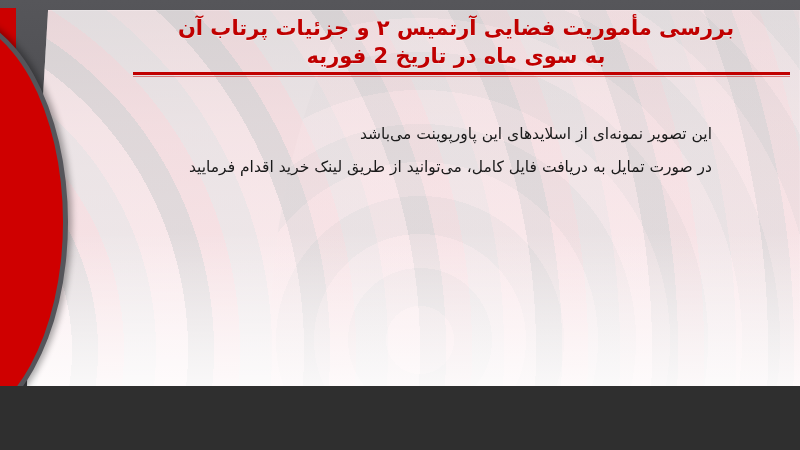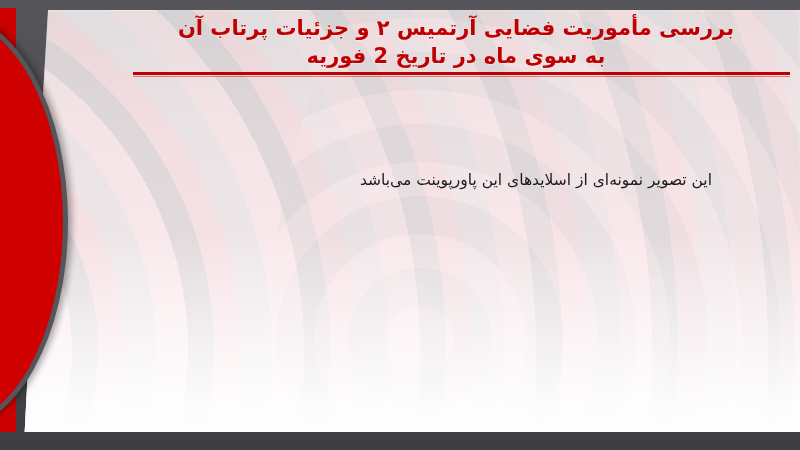--- a/index.html
+++ b/index.html
@@ -4,21 +4,21 @@
 <title>Slide</title>
 <style>
   html, body {
     margin: 0;
     padding: 0;
     background: #2f2f2f;
   }
   #slide {
     position: relative;
     width: 800px;
-    height: 450px;
+    height: 386px;
     overflow: hidden;
     background: #f0abfc;
     font-family: "DejaVu Sans", "Liberation Sans", sans-serif;
   }
 
   
   .frame-dark {
     position: absolute;
     inset: 0;
     background: linear-gradient(180deg, #56565a 0%, #4a4a4e 50%, #3f3f43 100%);
@@ -153,21 +153,20 @@
   }
 
   
   .body-block {
     position: absolute;
     right: 88px;
     top: 118px;
     width: 620px;
     z-index: 5;
     text-align: right;
-    margin-top: 46px;
   }
   .body-line {
     color: #1a1a1a;
     font-size: 15.5px;
     line-height: 33px;
     white-space: nowrap;
   }
 </style>
 </head>
 <body>
@@ -190,15 +189,16 @@
 
   <div class="title-block">
     <div class="title-line">بررسی مأموریت فضایی آرتمیس ۲ و جزئیات پرتاب آن</div>
     <div class="title-line">به سوی ماه در تاریخ 2 فوریه</div>
   </div>
   <div class="title-rule"></div>
   <div class="title-rule-2"></div>
 
   <div class="body-block">
     <div class="body-line">این تصویر نمونه‌ای از اسلایدهای این پاورپوینت می‌باشد</div>
+    <div class="body-line">در صورت تمایل به دریافت فایل کامل، می‌توانید از طریق لینک خرید اقدام فرمایید</div>
   </div>
 
 </div>
 
 </body></html>

